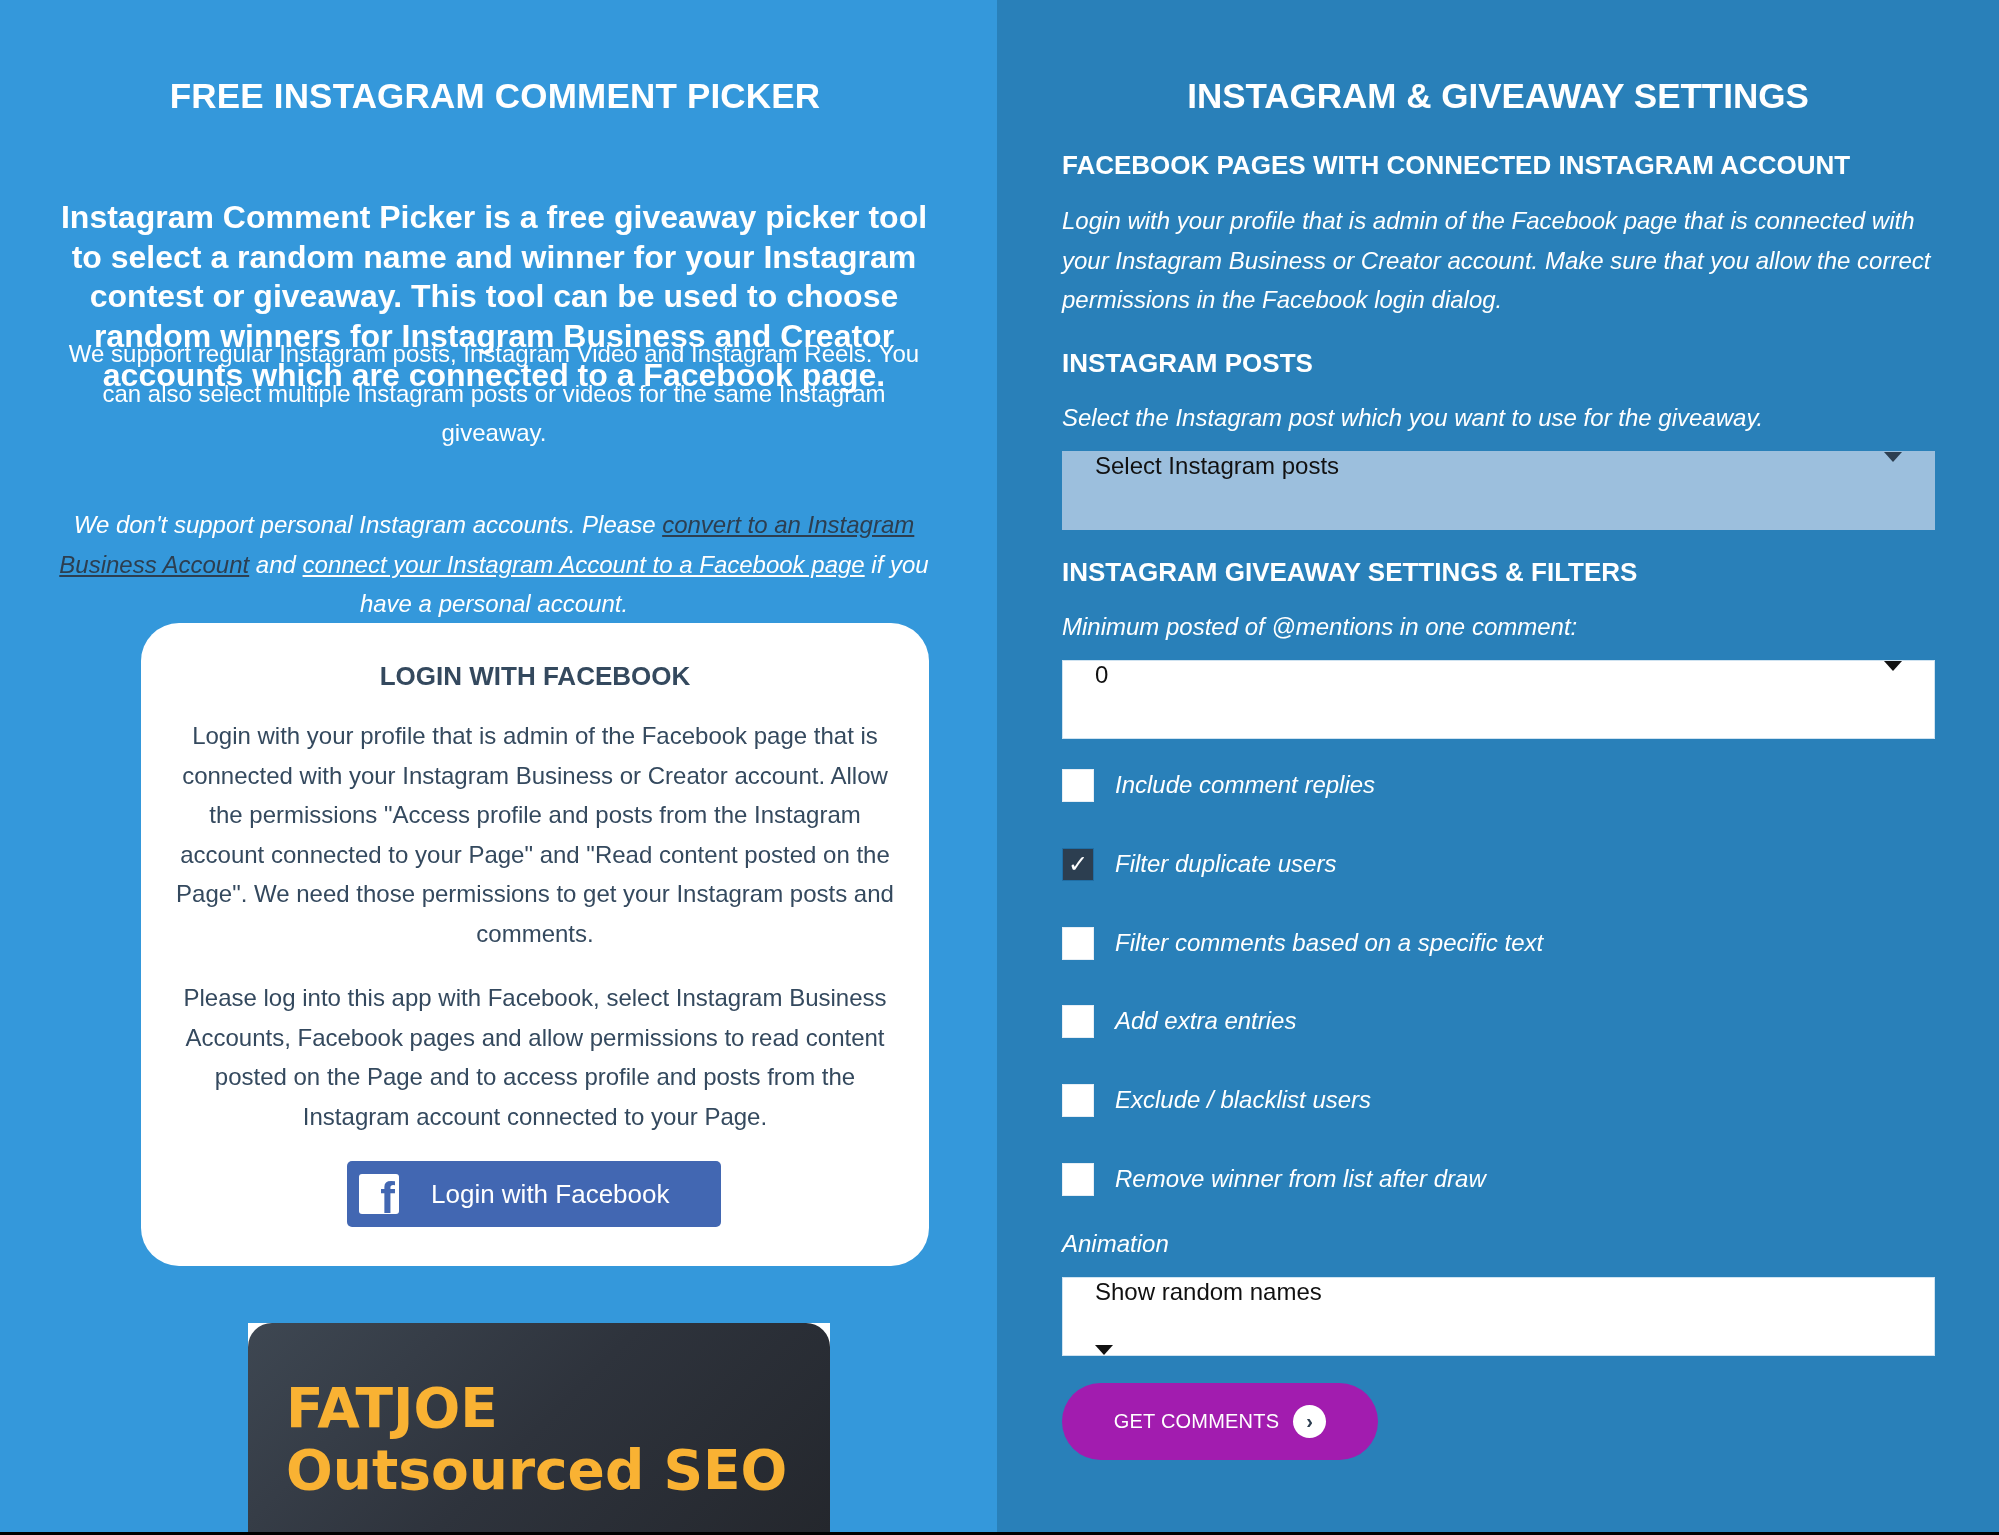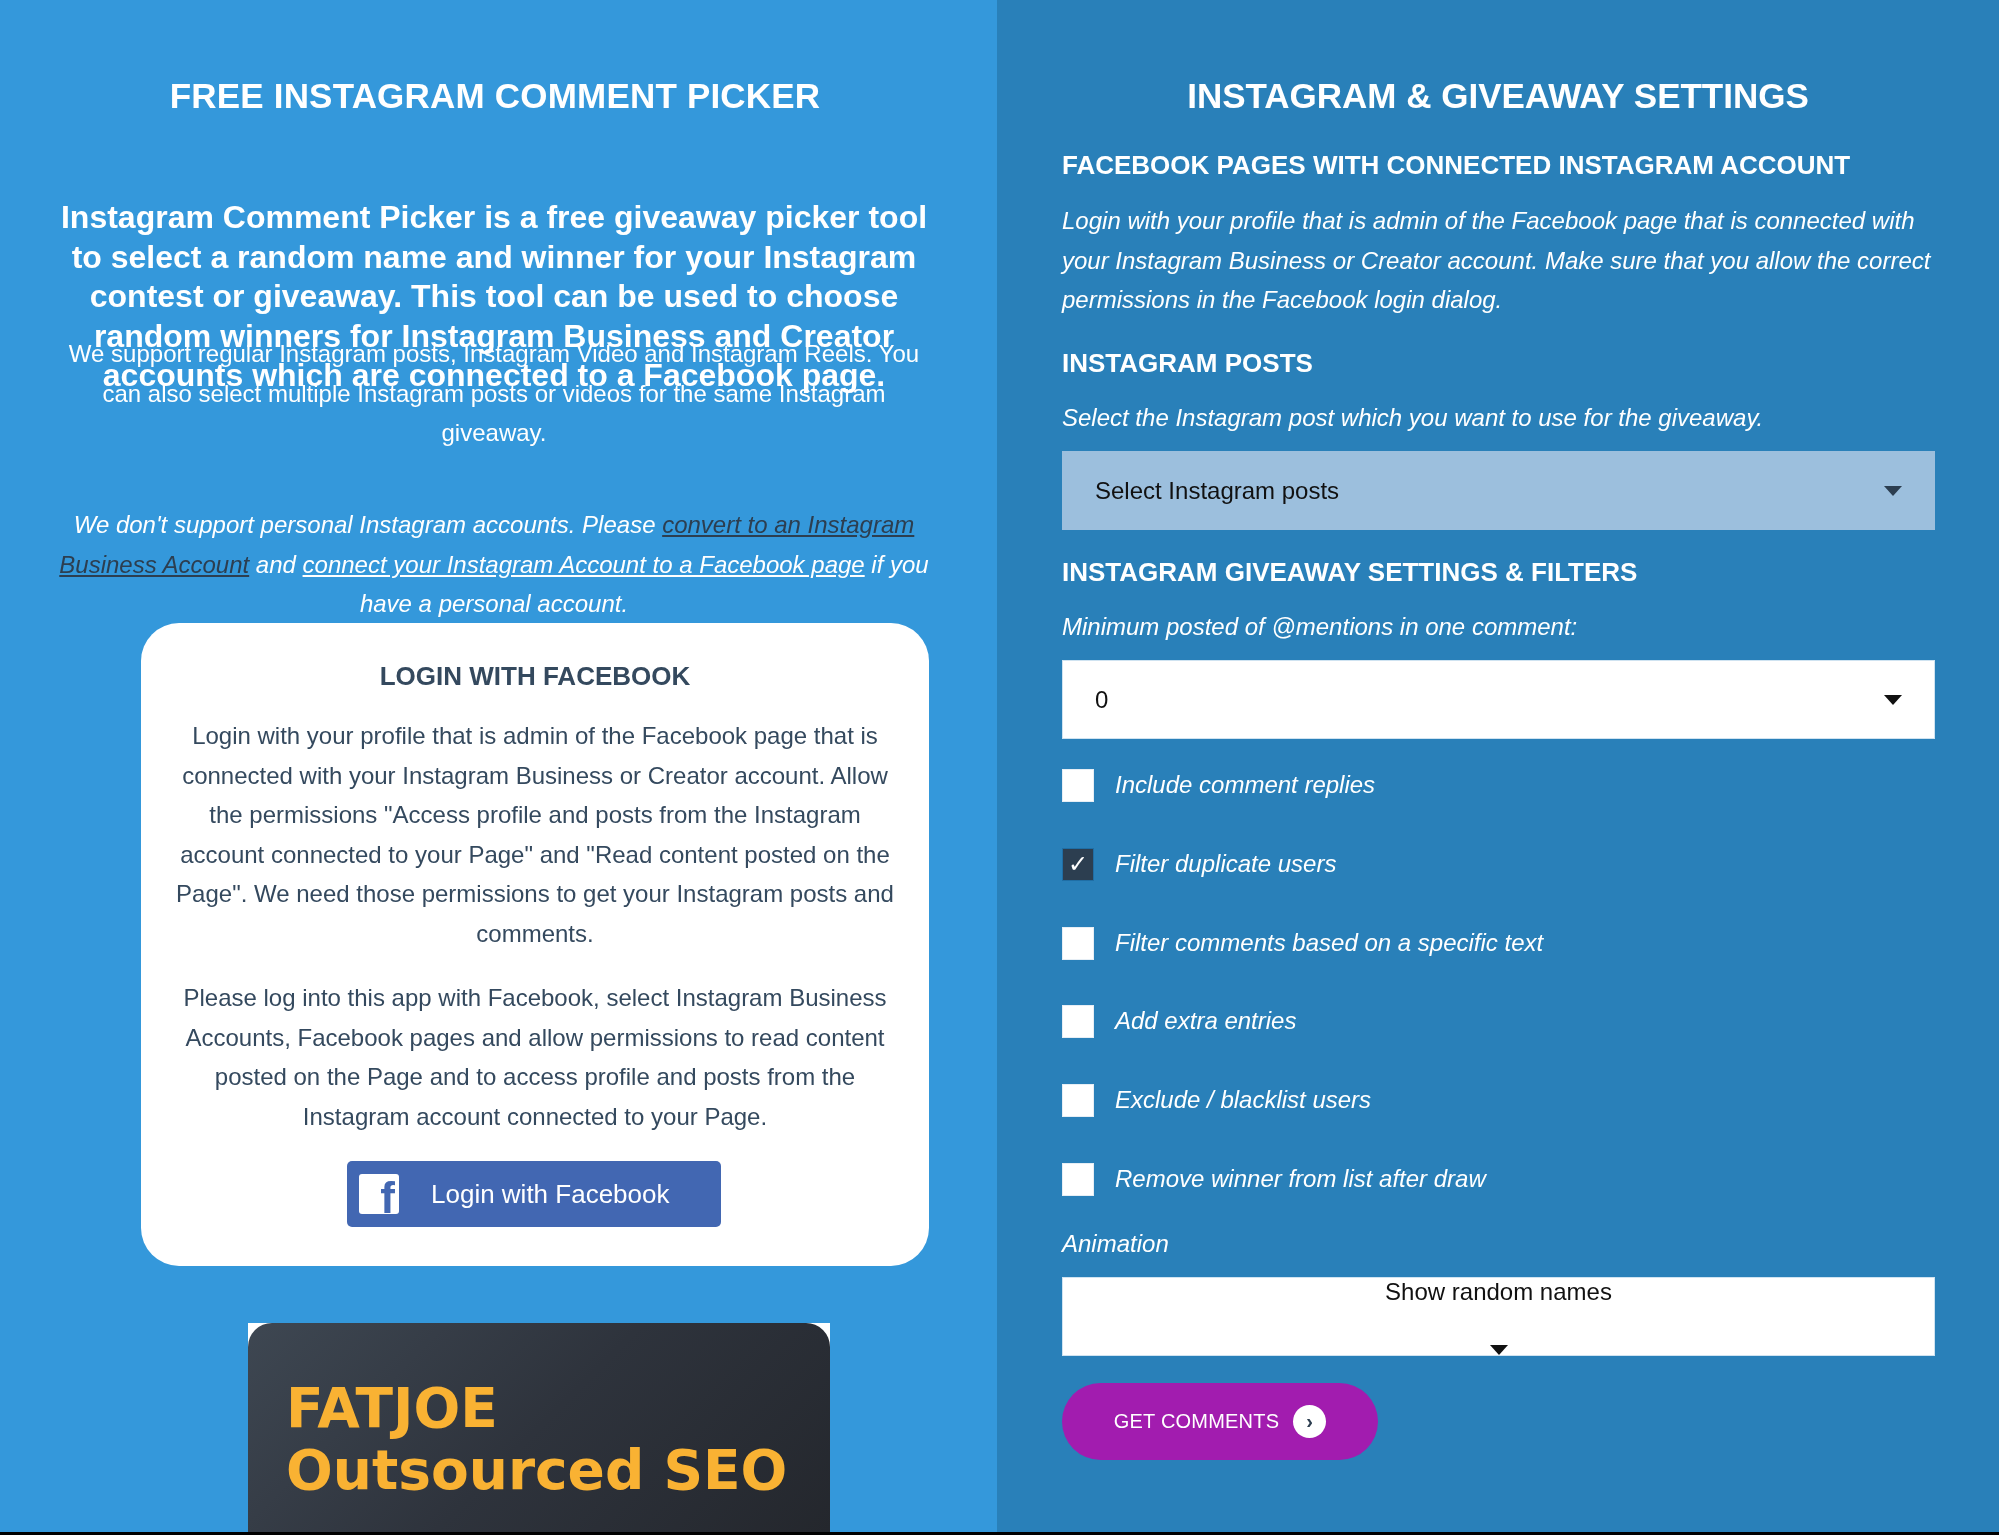--- a/index.html
+++ b/index.html
@@ -29,21 +29,21 @@
 
     .ad { position: absolute; top: 1323px; left: 248px; width: 582px; height: 209px; background: #fff; }
     .ad-inner { position: absolute; inset: 0; border-radius: 24px 24px 0 0; background: linear-gradient(135deg, #3e4752 0%, #2e333c 50%, #24272d 100%); }
     .ad-text { position: absolute; left: 38px; top: 54px; color: #f9b233; font-weight: bold; font-size: 55px; line-height: 62px; text-align: left; font-family: "DejaVu Sans", sans-serif; }
 
     
     .right { width: 1002px; height: 100%; background: #2980b9; position: relative; color: #fff; }
     .right-title { position: absolute; top: 76px; left: 0; width: 1002px; text-align: center; font-size: 35px; font-weight: bold; }
     .sec-h { position: absolute; left: 65px; font-size: 26px; font-weight: bold; }
     .sec-p { position: absolute; left: 65px; width: 880px; font-size: 24px; line-height: 39.5px; font-style: italic; }
-    .select { position: absolute; left: 65px; width: 873px; height: 79px; background: #fff; border: 1px solid #cfe3f1; display: flex; align-items: center; justify-content: space-between; padding: 0 32px; font-size: 24px; color: #111; cursor: pointer; }
+    .select { position: absolute; left: 65px; width: 873px; height: 79px; background: #fff; border: 1px solid #cfe3f1; display: flex; justify-content: space-between; padding: 0 32px; font-size: 24px; color: #111; cursor: pointer; }
     .select.disabled { background: #9cbfdd; border-color: #9cbfdd; }
     .caret { width: 0; height: 0; border-left: 9px solid transparent; border-right: 9px solid transparent; border-top: 10px solid #111; margin-right: 0; }
     .select.disabled .caret { border-top-color: #2c3e50; }
 
     .check-row { position: absolute; left: 65px; display: flex; align-items: center; height: 34px; cursor: pointer; }
     .check-box { width: 32px; height: 33px; background: #fff; border: 1px solid #e6eef5; display: flex; align-items: center; justify-content: center; }
     .check-box.on { background: #2c3e50; border-color: #1f6ea5; color: #fff; font-size: 24px; }
     .check-label { margin-left: 21px; font-size: 24px; font-style: italic; }
 
     .get-btn { position: absolute; left: 65px; top: 1383px; width: 316px; height: 77px; background: #a21caf; border-radius: 39px; border: none; display: flex; align-items: center; justify-content: center; cursor: pointer; }

